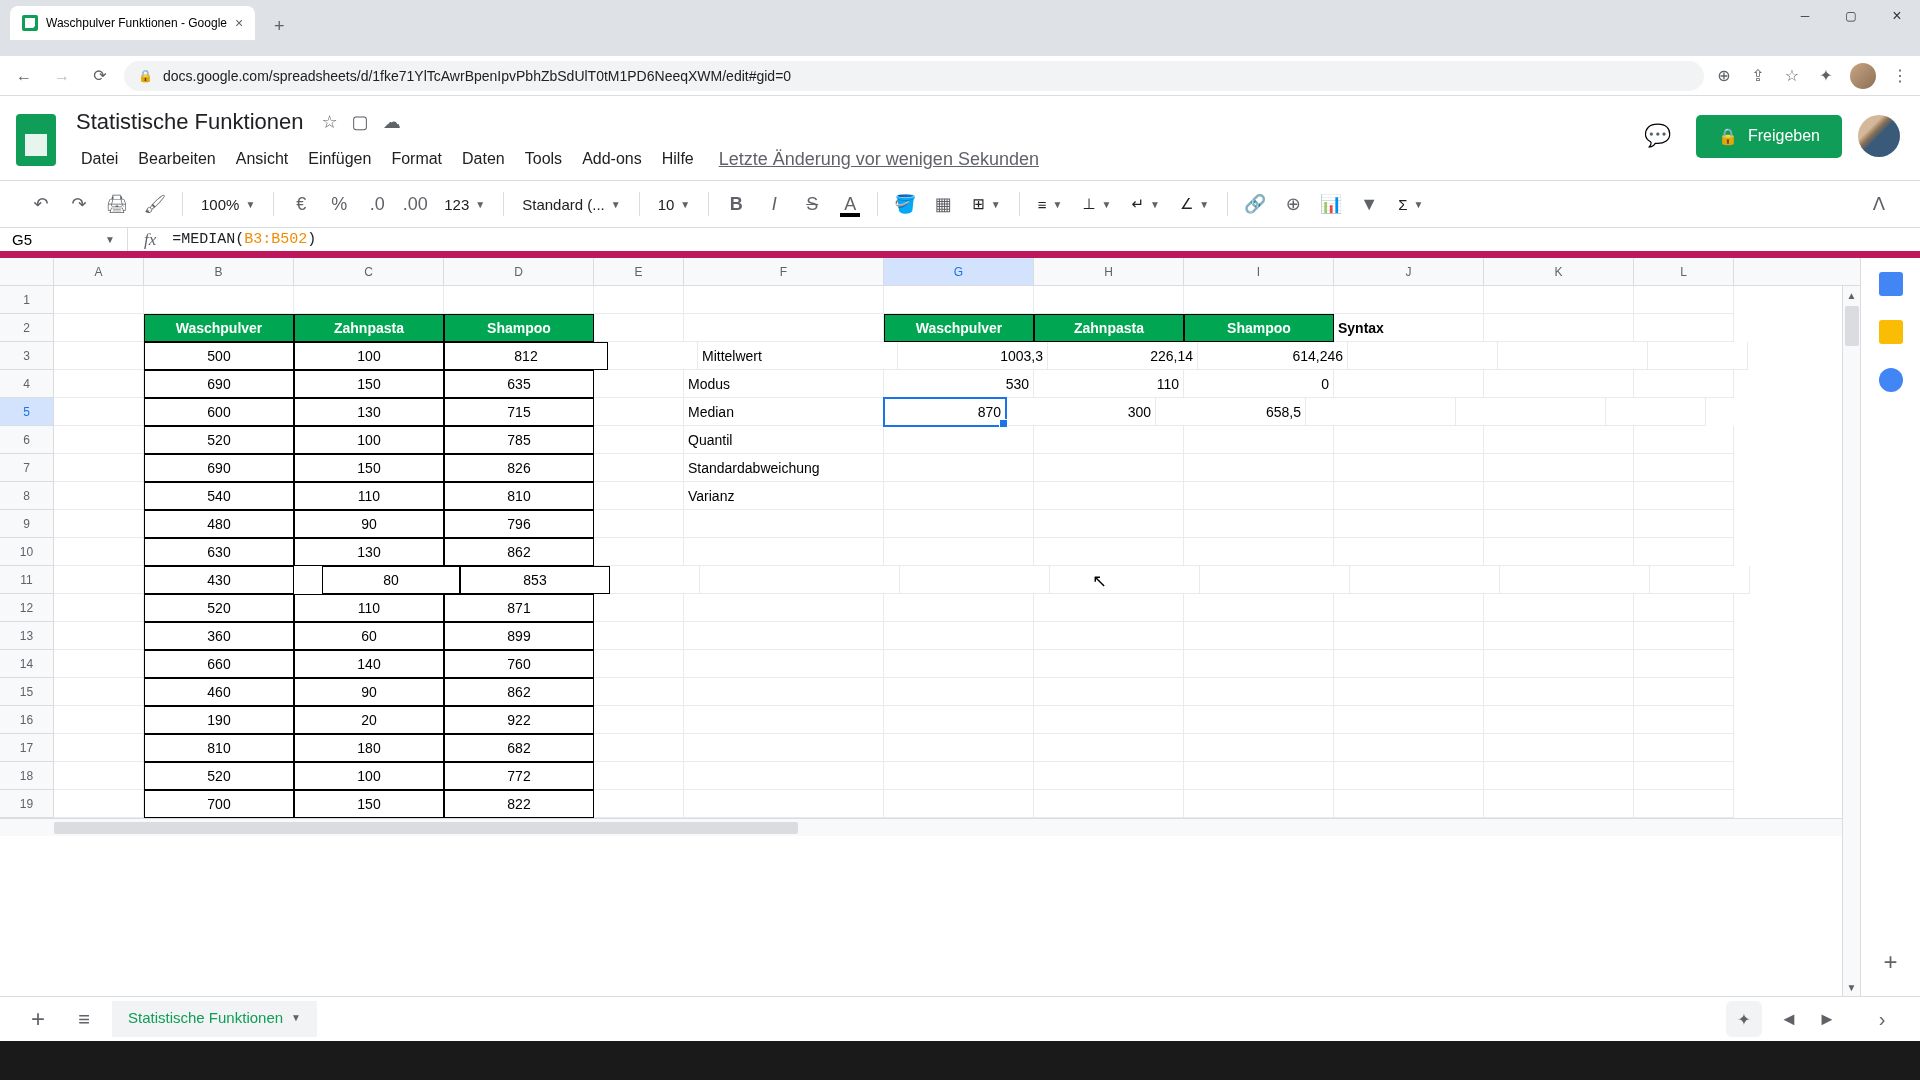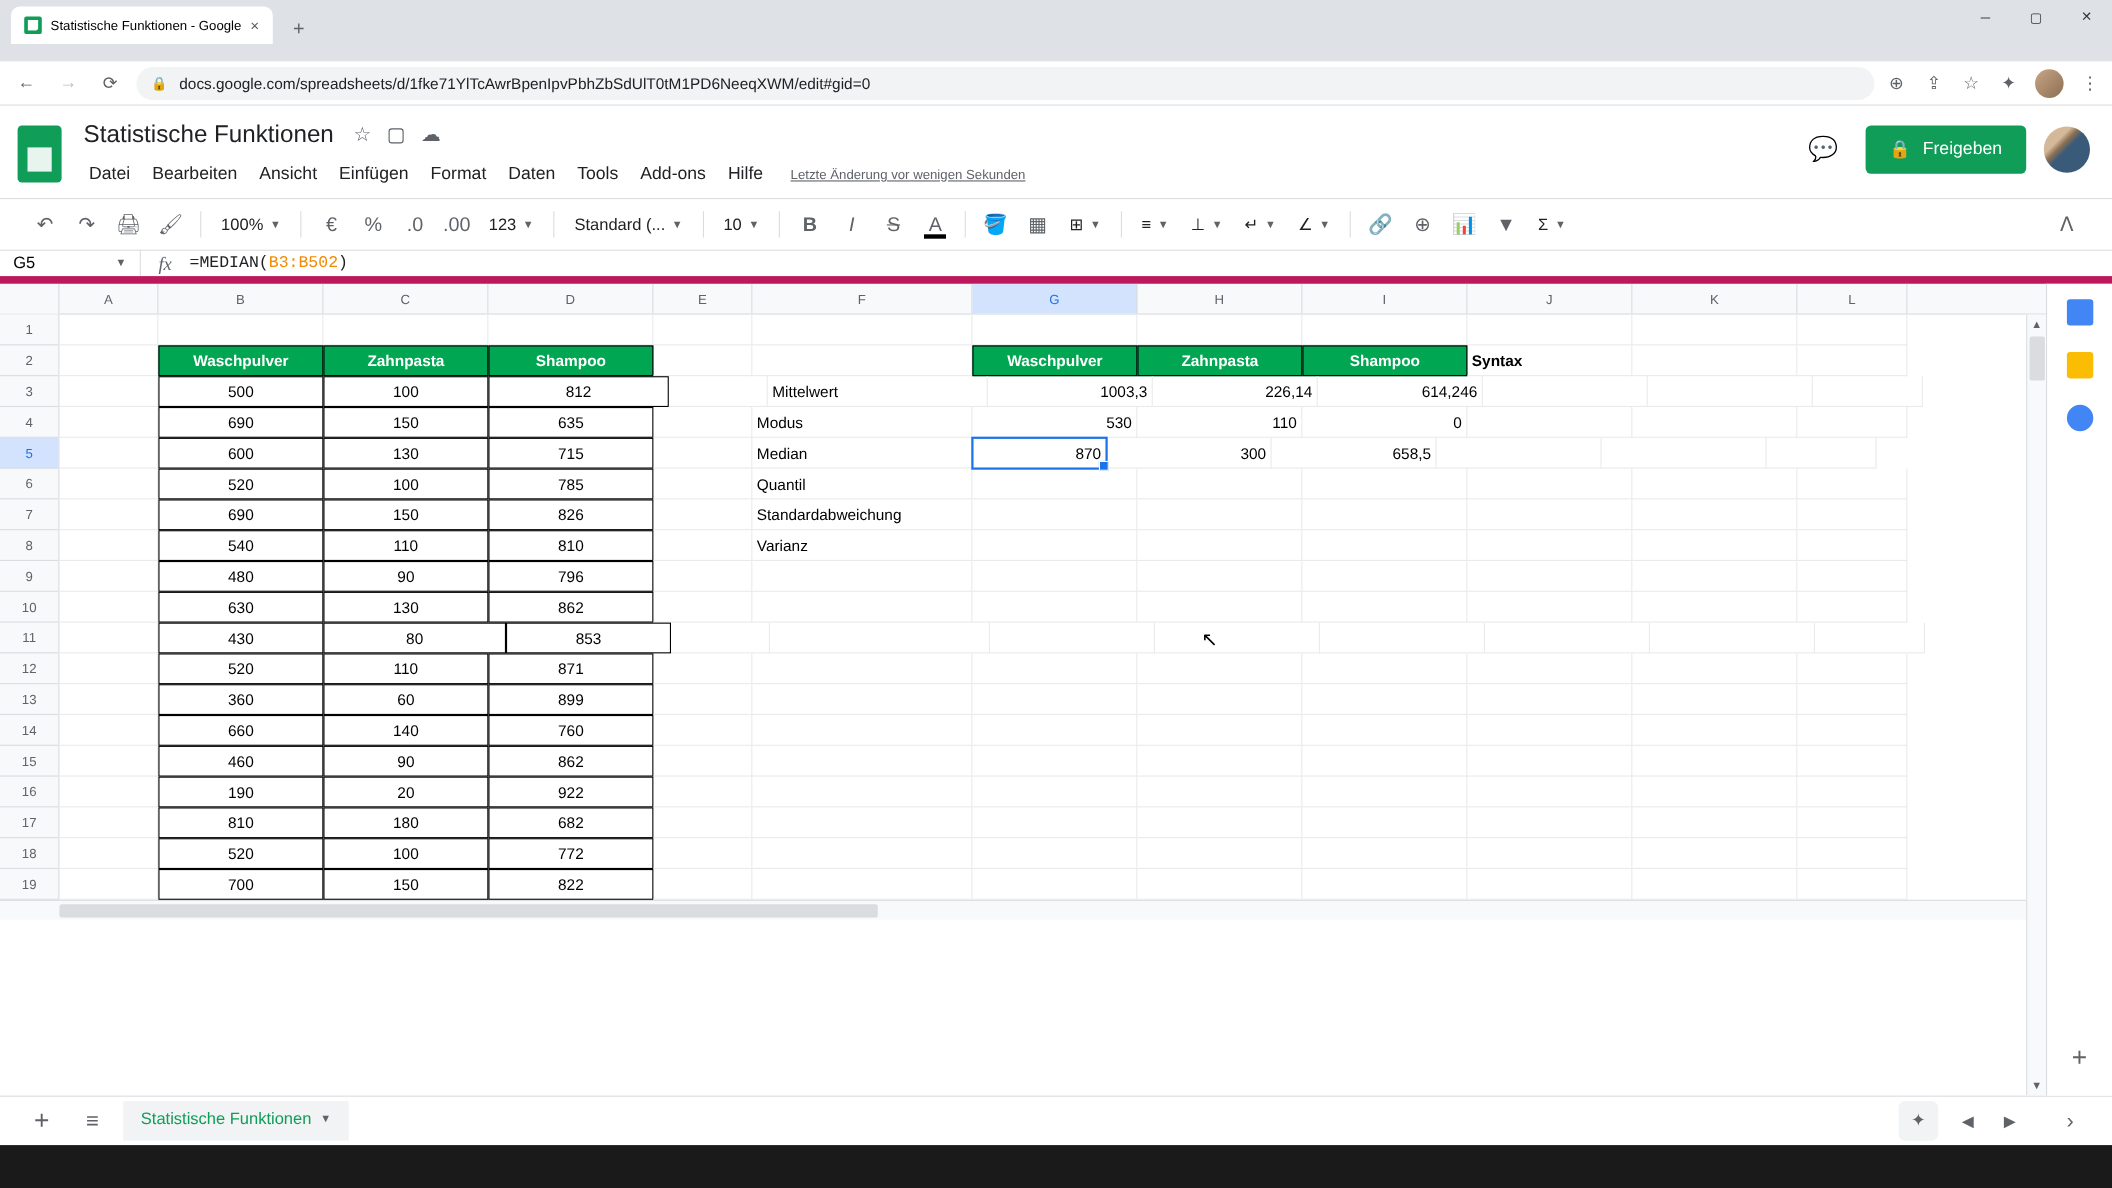--- a/index.html
+++ b/index.html
@@ -30,21 +30,21 @@
   .app-header { height: 84px; display:flex; align-items:flex-start; padding: 8px 20px 0 10px; gap: 10px; }
   .app-logo { width: 52px; height: 60px; display:flex; align-items:center; justify-content:center; margin-top:6px; }
   .logo-sheet { width:40px; height:52px; background:#0f9d58; border-radius:4px; position:relative; }
   .logo-sheet::after { content:""; position:absolute; width:22px; height:22px; background:#fff; top:20px; left:9px; opacity:0.9; }
   .title-area { flex:1; }
   .doc-title-row { display:flex; align-items:center; gap:14px; height:36px; }
   .doc-title { font-size:22px; color:#202124; padding:2px 4px; }
   .title-icon { color:#5f6368; cursor:pointer; font-size:18px; }
   .menu-bar { display:flex; gap:2px; margin-top:4px; font-size:16px; color:#202124; align-items:center; height:30px; }
   .menu-item { padding: 3px 9px; cursor:pointer; border-radius:3px; }
-  .last-edit { color:#5f6368; font-size:12px; text-decoration: underline; margin-left:14px; cursor:pointer; }
+  .last-edit { color:#5f6368; font-size:18px; text-decoration: underline; margin-left:14px; cursor:pointer; }
   .header-right { display:flex; align-items:center; gap:16px; margin-top:10px; }
   .comment-btn { width:44px; height:44px; border-radius:50%; display:flex; align-items:center; justify-content:center; color:#5f6368; cursor:pointer; font-size:22px; }
   .share-btn { background:#0f9d58; color:#fff; border:none; border-radius:5px; padding: 12px 22px; font-size:16px; font-weight:500; cursor:pointer; display:flex; align-items:center; gap:10px; }
   .avatar-large { width:42px; height:42px; border-radius:50%; background: linear-gradient(135deg, #d4b89a 30%, #8b6f52 40%, #3a5a7a 50%); cursor:pointer; }
   
   
   .toolbar { height:48px; border-top:1px solid #dadce0; border-bottom:1px solid #dadce0; display:flex; align-items:center; padding:0 24px; gap:4px; }
   .tbtn { width:34px; height:32px; display:flex; align-items:center; justify-content:center; color:#5f6368; cursor:pointer; border-radius:3px; font-size:18px; }
   .tsep { width:1px; height:24px; background:#dadce0; margin:0 6px; }
   .tdrop { display:flex; align-items:center; padding:0 8px; height:30px; cursor:pointer; font-size:15px; color:#202124; gap:6px; }
@@ -117,21 +117,21 @@
   
   .cursor-img { position:absolute; left:1092px; top:570px; font-size:18px; pointer-events:none; z-index:100; }
 </style>
 </head>
 <body>
 
 <div class="browser-chrome">
   <div class="tab-bar">
     <div class="tab">
       <div class="tab-favicon"></div>
-      <span>Statistische Funktionen - Google</span>
+      <span>Waschpulver Funktionen - Google</span>
       <span class="tab-close">×</span>
     </div>
     <div class="new-tab">+</div>
     <div class="window-controls">
       <div class="win-btn">─</div>
       <div class="win-btn">▢</div>
       <div class="win-btn close">×</div>
     </div>
   </div>
 </div>
@@ -433,21 +433,21 @@
               <div class="cell" style="width: 150px;"></div>
               <div class="cell" style="width: 150px;"></div>
               <div class="cell" style="width: 150px;"></div>
               <div class="cell" style="width: 150px;"></div>
               <div class="cell" style="width: 150px;"></div>
               <div class="cell" style="width: 100px;"></div>
             </div>
             <div class="row">
               <div class="cell" style="width: 90px;"></div>
               <div class="cell bordered center" style="width: 150px;">430</div>
-              <div class="cell bordered center" style="width: 166px;">80</div>
+              <div class="cell bordered center" style="width: 138px; margin-left: 28px;">80</div>
               <div class="cell bordered center" style="width: 150px;">853</div>
               <div class="cell" style="width: 90px;"></div>
               <div class="cell" style="width: 200px;"></div>
               <div class="cell" style="width: 150px;"></div>
               <div class="cell" style="width: 150px;"></div>
               <div class="cell" style="width: 150px;"></div>
               <div class="cell" style="width: 150px;"></div>
               <div class="cell" style="width: 150px;"></div>
               <div class="cell" style="width: 100px;"></div>
             </div>

